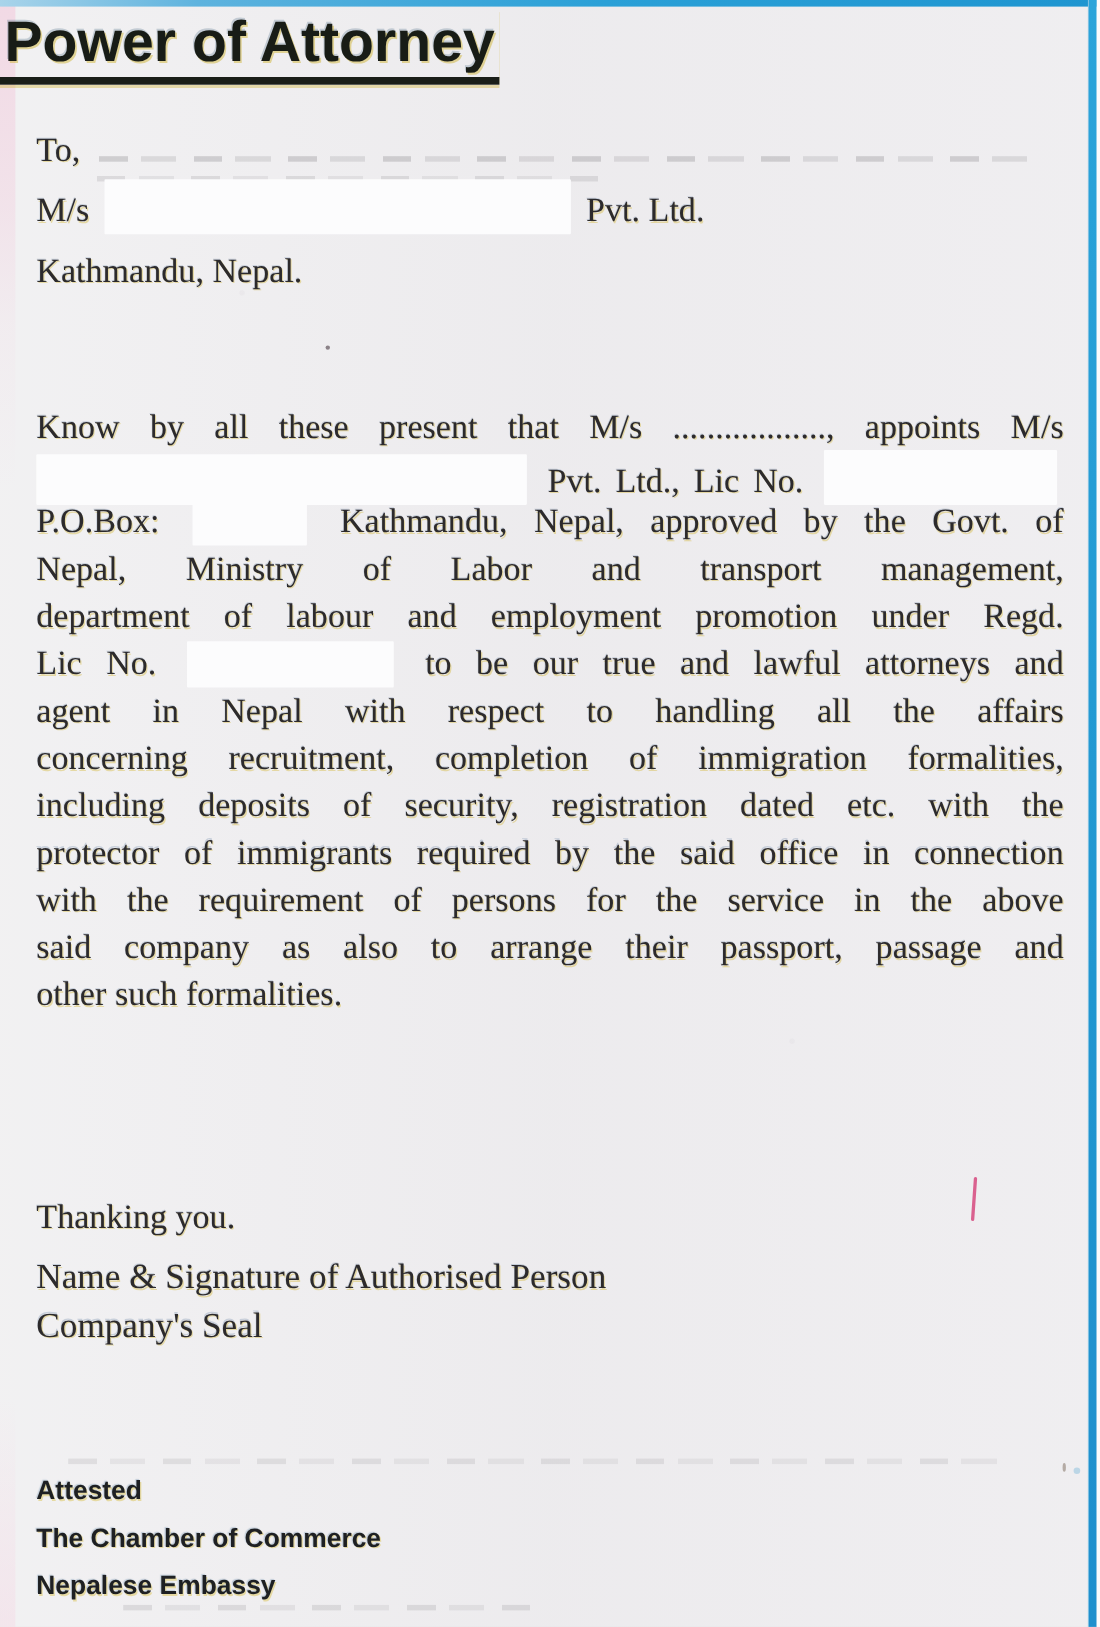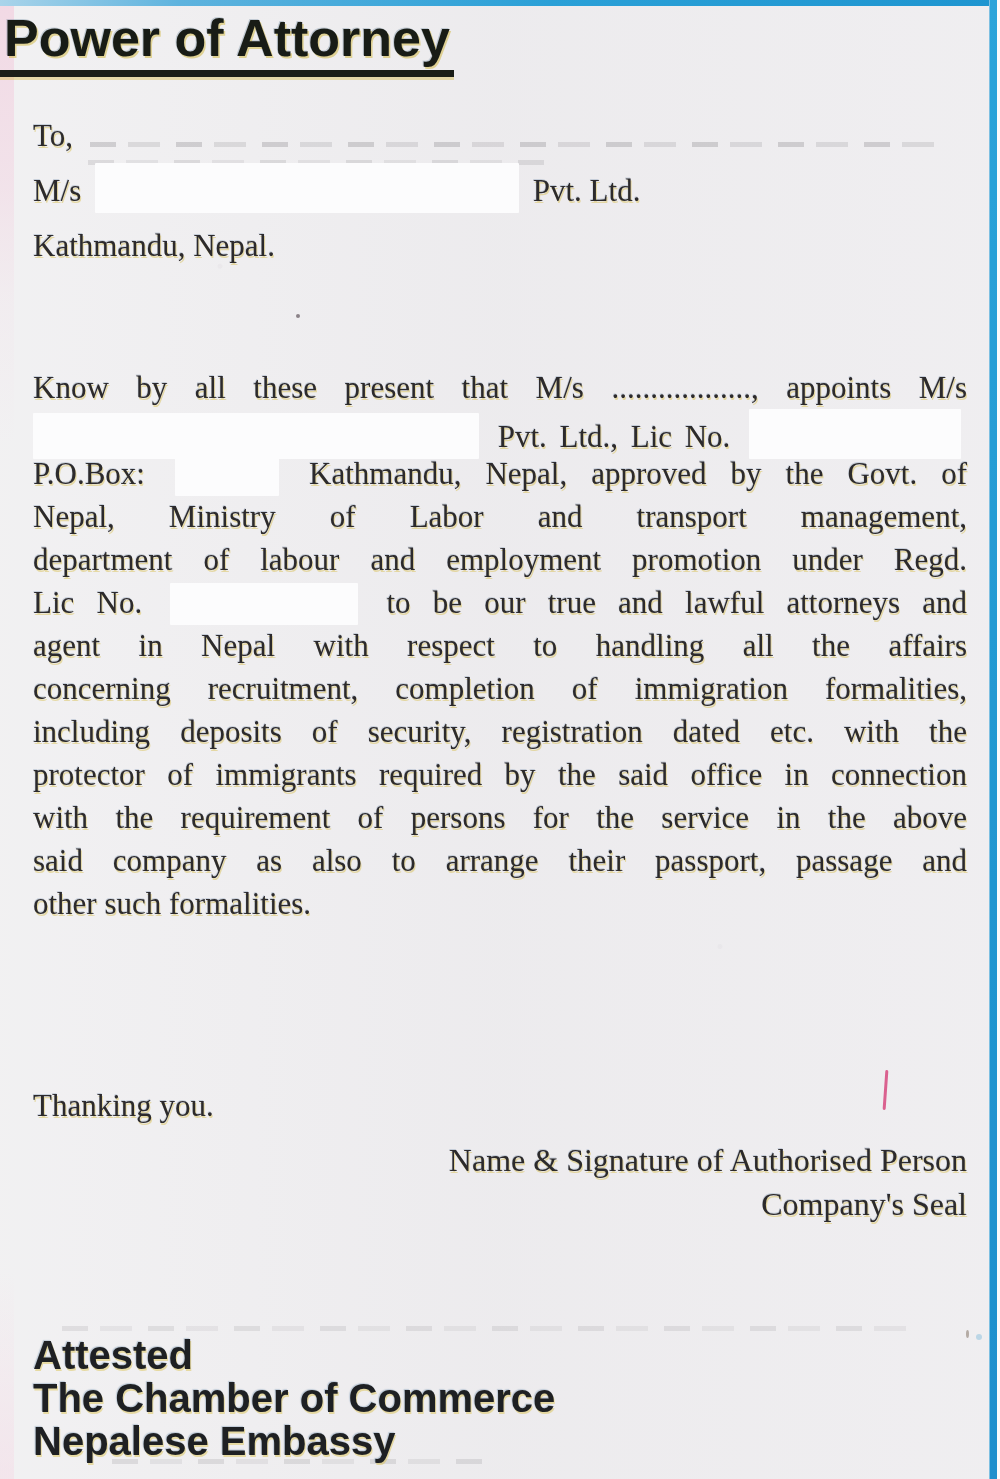--- a/index.html
+++ b/index.html
@@ -74,27 +74,27 @@
   }
 
   
   .block { position: absolute; left: 33px; width: 934px; }
   .docline { white-space: normal; }
   .docline.just { text-align: justify; text-align-last: justify; }
   .serif-text { font-size: 31px; text-shadow: 1px 1.5px 0 rgba(210,180,40,0.38), -0.5px -1px 0 rgba(80,110,150,0.25); }
 
   .addr .docline { height: 55px; line-height: 55px; }
   .para .docline { height: 43px; line-height: 43px; }
-  .sig .docline  { height: 44px; line-height: 44px; font-size: 32px; text-align: right; }
+  .sig .docline  { height: 44px; line-height: 44px; font-size: 32px; }
   .att .docline  { height: 43px; line-height: 43px; }
 
   .att {
     font-family: "Liberation Sans", sans-serif;
     font-weight: 700;
-    font-size: 40px;
+    font-size: 24px;
     color: #1e2023;
     text-shadow: 1px 1.5px 0 rgba(215,185,45,0.40), -1px -1px 1px rgba(70,110,150,0.28);
   }
 
   .redact {
     display: inline-block;
     background: var(--redaction, #fcfcfd);
     vertical-align: -12px;
     margin: 0 6px;
     border-radius: 1px;

